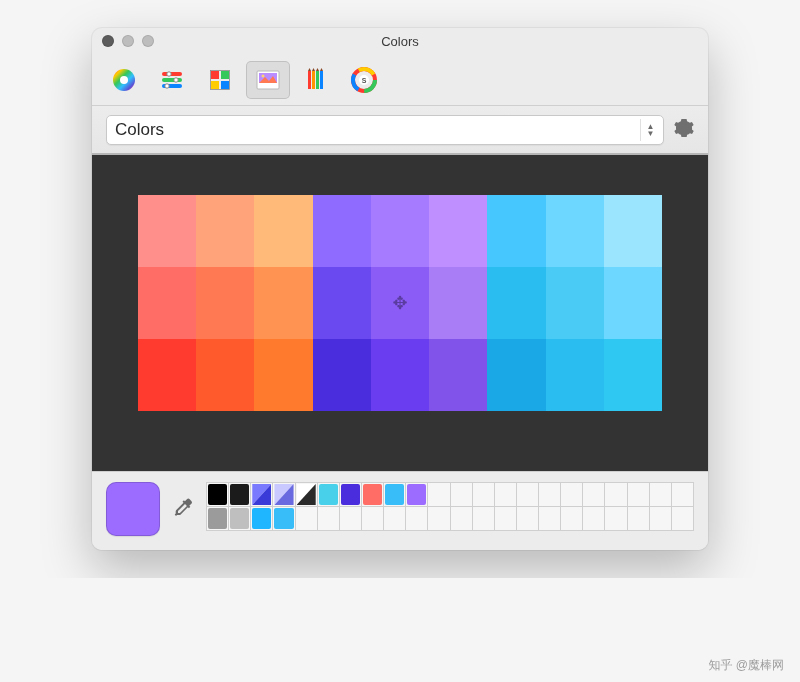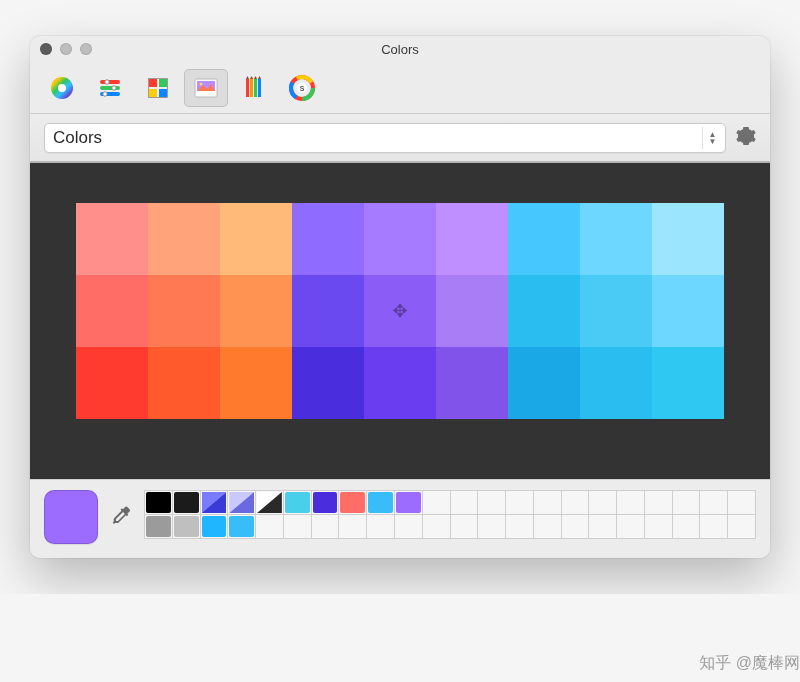--- a/index.html
+++ b/index.html
@@ -4,22 +4,22 @@
 <style>
   * { box-sizing: border-box; margin: 0; padding: 0; }
   body {
     background: #f5f5f5;
     font-family: -apple-system, "Helvetica Neue", Arial, sans-serif;
     font-size: 13px;
     color: #222;
     padding: 20px;
   }
   .window {
-    width: 740px;
-    margin: 16px auto;
+    width: 616px;
+    margin: 8px auto;
     background: #ececec;
     border-radius: 10px;
     box-shadow: 0 20px 50px rgba(0,0,0,0.25), 0 0 0 1px rgba(0,0,0,0.05);
     overflow: hidden;
   }
   .titlebar {
     height: 26px;
     display: flex;
     align-items: center;
     position: relative;
@@ -128,22 +128,22 @@
     border-right: 1px solid #cfcfcf;
     border-bottom: 1px solid #cfcfcf;
     background: #f6f6f6;
     position: relative;
   }
   .well-fill { position:absolute; inset:1px; border-radius:2px; }
   .well-split-a, .well-split-b { position:absolute; }
   .well-split-a { inset:1px; clip-path: polygon(0 0, 100% 0, 0 100%); }
   .well-split-b { inset:1px; clip-path: polygon(100% 0, 100% 100%, 0 100%); }
   .watermark {
-    position: fixed; right: 0; bottom: 8px;
-    color: rgba(120,120,120,0.7); font-size: 16px;
+    position: fixed; right: 16px; bottom: 8px;
+    color: rgba(120,120,120,0.7); font-size: 12px;
     display:flex; align-items:center; gap:4px;
   }
 </style>
 </head>
 <body>
 
 <div class="window">
 
   <div class="titlebar">
     <div class="traffic-lights">

